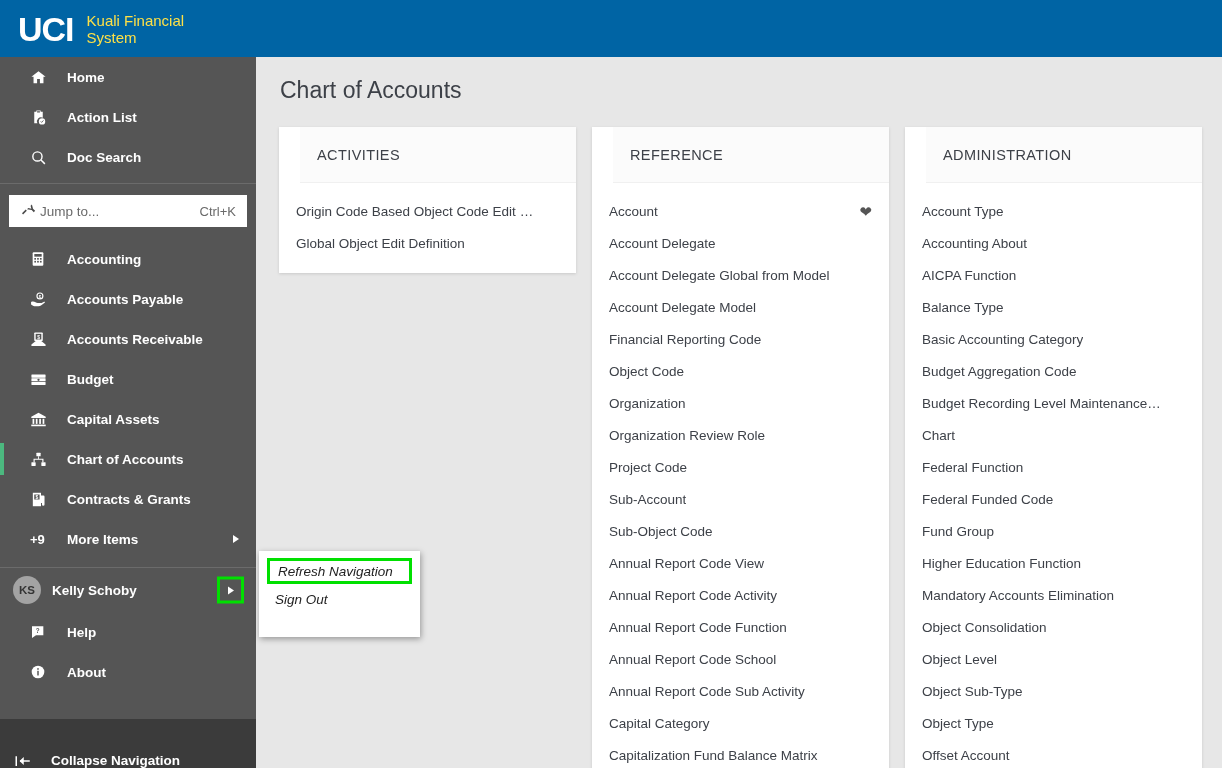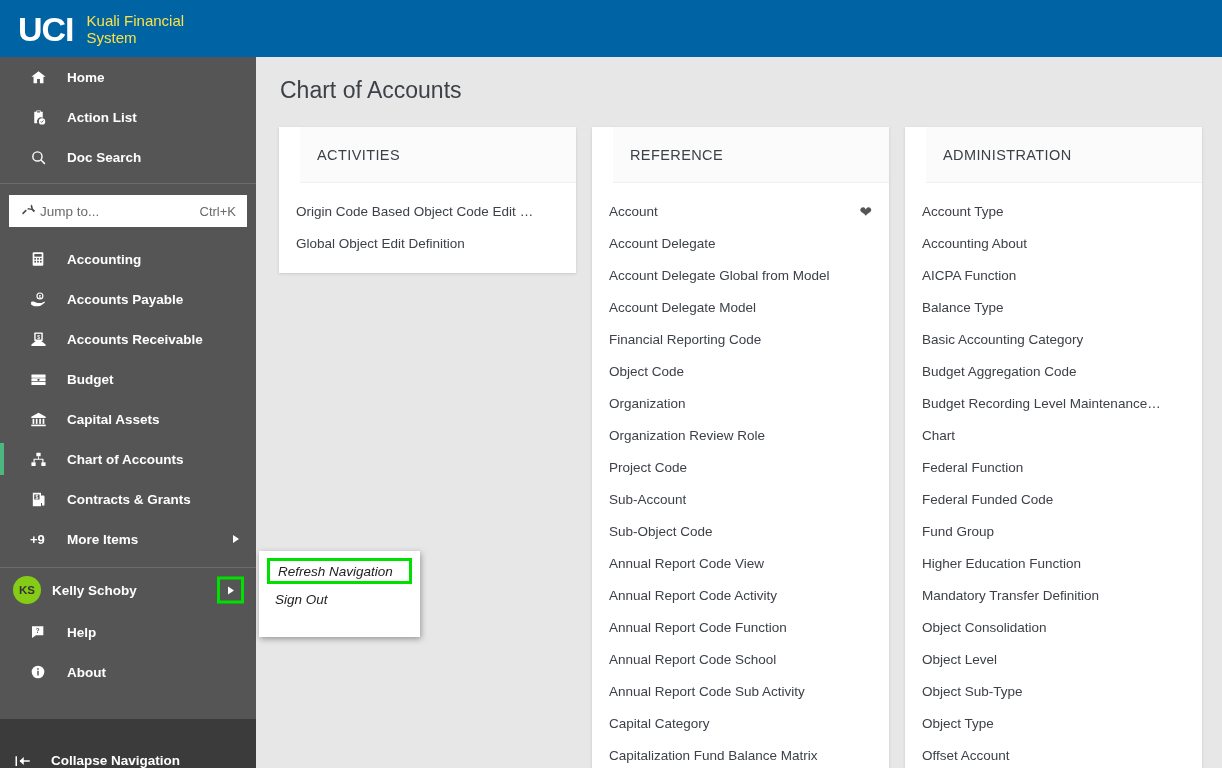--- a/index.html
+++ b/index.html
@@ -130,21 +130,21 @@
     height: 44px;
     padding-left: 13px;
     color: #fff;
     font-size: 13.5px;
     font-weight: bold;
     cursor: pointer;
   }
   .avatar {
     width: 28px; height: 28px;
     border-radius: 50%;
-    background: #84cc16;
+    background: #a3a3a3;
     color: #343434;
     font-size: 11.5px;
     font-weight: bold;
     display: flex;
     align-items: center;
     justify-content: center;
   }
   .user-row .lbl { margin-left: 11px; }
   .user-caret-box {
     position: absolute;
@@ -597,21 +597,21 @@
           <div class="card-link">
               <span class="txt">Federal Funded Code</span>
             </div>
           <div class="card-link">
               <span class="txt">Fund Group</span>
             </div>
           <div class="card-link">
               <span class="txt">Higher Education Function</span>
             </div>
           <div class="card-link">
-              <span class="txt">Mandatory Transfer Definition</span>
+              <span class="txt">Mandatory Accounts Elimination</span>
             </div>
           <div class="card-link">
               <span class="txt">Object Consolidation</span>
             </div>
           <div class="card-link">
               <span class="txt">Object Level</span>
             </div>
           <div class="card-link">
               <span class="txt">Object Sub-Type</span>
             </div>

